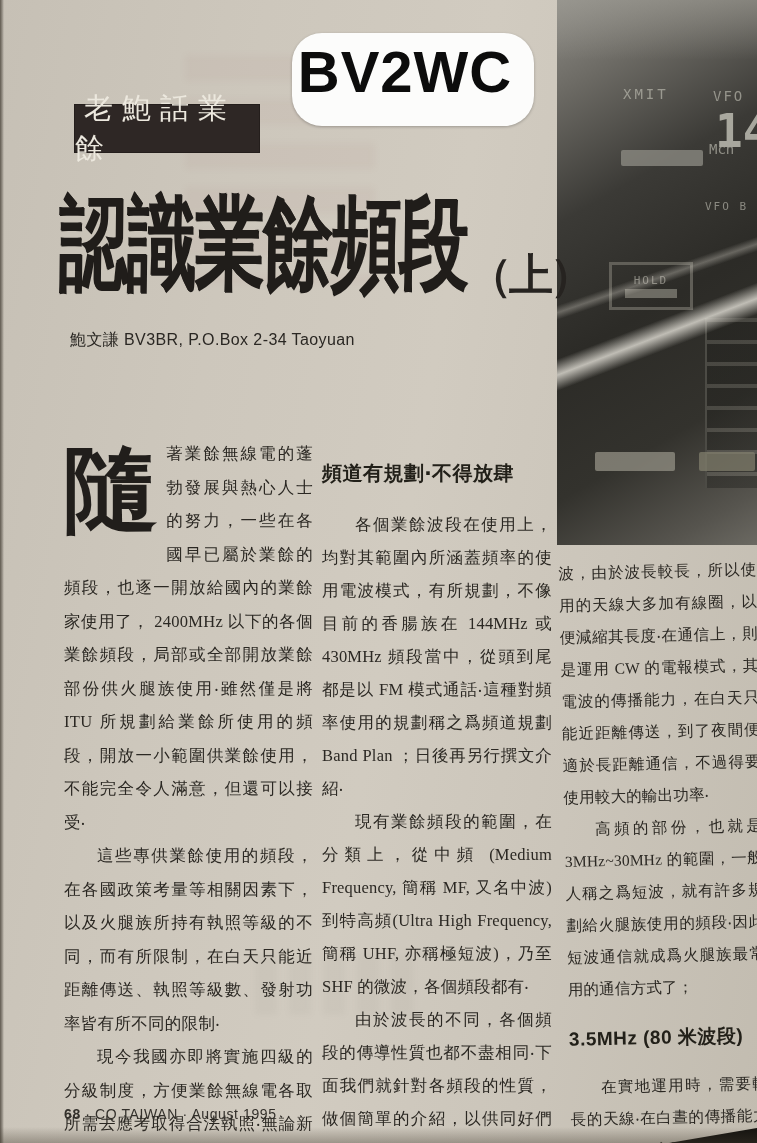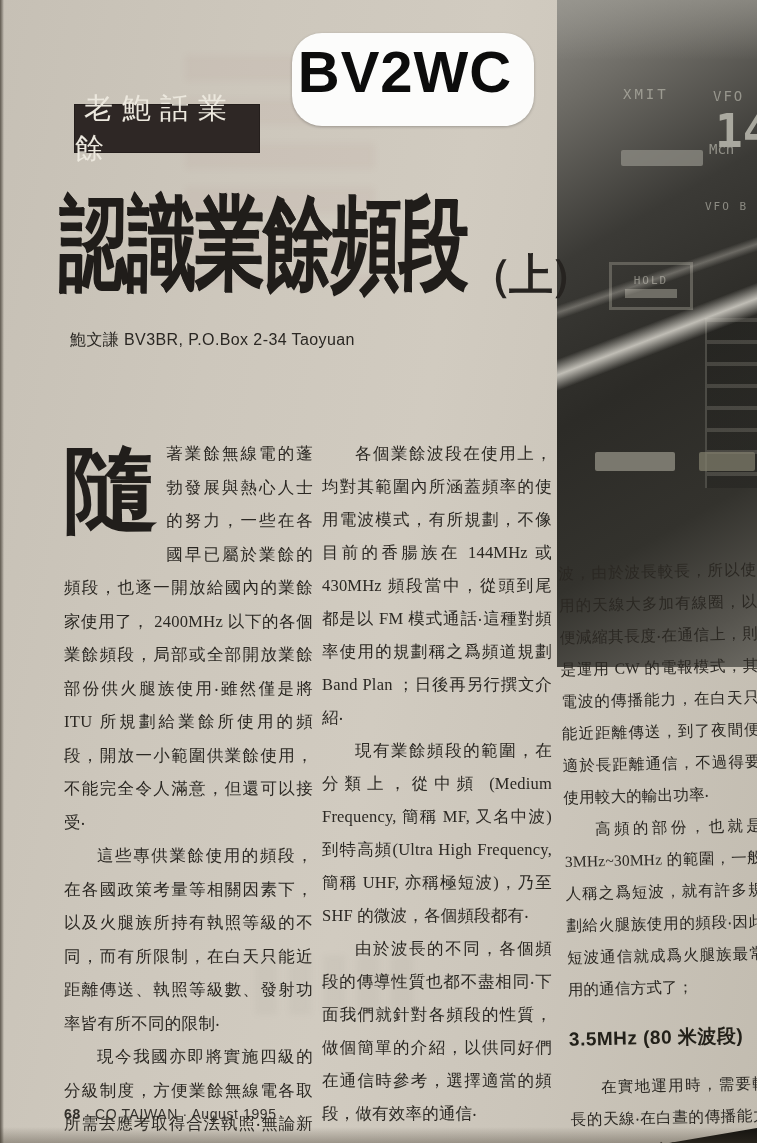--- a/index.html
+++ b/index.html
@@ -13,21 +13,21 @@
   .edge-left{position:absolute;left:0;top:0;width:4px;height:100%;
         background:linear-gradient(to right,#5f594f,#9a948a 60%,rgba(154,148,138,0));}
   
   .ghost{position:absolute;opacity:.10;filter:blur(3px);pointer-events:none;}
   .g1{left:185px;top:55px;width:190px;height:230px;
       background:repeating-linear-gradient(to bottom,rgba(150,100,95,.55) 0 26px,rgba(150,100,95,0) 26px 44px);}
   .g2{left:255px;top:955px;width:170px;height:60px;
       background:repeating-linear-gradient(to right,rgba(110,105,95,.5) 0 22px,rgba(110,105,95,0) 22px 34px);}
 
   
-  .photo{position:absolute;left:557px;top:0;width:200px;height:667px;overflow:hidden;
+  .photo{position:absolute;left:557px;top:0;width:200px;height:545px;overflow:hidden;
          background:linear-gradient(150deg,#8e8c86 0%,#6d6b65 14%,#3b3a36 34%,#2c2b27 55%,#33322d 76%,#56544e 92%,#6b6962 100%);
          color:#a8a79d;font-family:"DejaVu Sans Mono",monospace;}
   .photo .streak{position:absolute;left:-60px;top:318px;width:340px;height:30px;
          background:linear-gradient(to bottom,rgba(226,223,214,0),rgba(228,225,216,.8),rgba(226,223,214,0));
          transform:rotate(-21deg);}
   .photo .streak2{position:absolute;left:-40px;top:268px;width:300px;height:14px;
          background:linear-gradient(to bottom,rgba(210,206,196,0),rgba(214,210,200,.35),rgba(210,206,196,0));
          transform:rotate(-19deg);}
   .ph-xmit{position:absolute;left:66px;top:86px;font-size:14px;letter-spacing:3px;opacity:.85;}
   .ph-vfo{position:absolute;left:156px;top:88px;font-size:14px;letter-spacing:2px;opacity:.8;}
@@ -131,20 +131,21 @@
   <div class="byline">鮑文謙 BV3BR, P.O.Box 2-34 Taoyuan</div>
 
   <div class="col col1">
     <p class="first"><span class="dropcap">隨</span><span>著業餘無線電的蓬勃發展與熱心人士的努力，一些在各國早已屬於業餘的頻段，也逐一開放給國內的業餘家使用了， 2400MHz 以下的各個業餘頻段，局部或全部開放業餘部份供火腿族使用‧雖然僅是將 ITU 所規劃給業餘所使用的頻段，開放一小範圍供業餘使用，不能完全令人滿意，但還可以接受‧</span></p>
     <p class="indent">這些專供業餘使用的頻段，在各國政策考量等相關因素下，以及火腿族所持有執照等級的不同，而有所限制，在白天只能近距離傳送、執照等級數、發射功率皆有所不同的限制‧</p>
     <p class="indent">現今我國亦即將實施四級的分級制度，方便業餘無線電各取所需去應考取得合法執照‧無論新的規定如何，即使級數較低者，也應對業餘頻段有所了解‧</p>
 
   </div>
 
   <div class="col col2">
+    <h3>頻道有規劃‧不得放肆</h3>
     <p class="indent">各個業餘波段在使用上，均對其範圍內所涵蓋頻率的使用電波模式，有所規劃，不像目前的香腸族在 144MHz 或 430MHz 頻段當中，從頭到尾都是以 FM 模式通話‧這種對頻率使用的規劃稱之爲頻道規劃 Band Plan ；日後再另行撰文介紹‧</p>
     <p class="indent">現有業餘頻段的範圍，在分類上，從中頻 (Medium Frequency, 簡稱 MF, 又名中波) 到特高頻(Ultra High Frequency, 簡稱 UHF, 亦稱極短波)，乃至 SHF 的微波，各個頻段都有‧</p>
     <p class="indent">由於波長的不同，各個頻段的傳導性質也都不盡相同‧下面我們就針對各頻段的性質，做個簡單的介紹，以供同好們在通信時參考，選擇適當的頻段，做有效率的通信‧</p>
 
   </div>
 
   <div class="col col3">
     <p>波，由於波長較長，所以使用的天線大多加有線圈，以便減縮其長度‧在通信上，則是運用 CW 的電報模式，其電波的傳播能力，在白天只能近距離傳送，到了夜間便適於長距離通信，不過得要使用較大的輸出功率‧</p>
     <p class="indent">高頻的部份，也就是 3MHz~30MHz 的範圍，一般人稱之爲短波，就有許多規劃給火腿族使用的頻段‧因此短波通信就成爲火腿族最常用的通信方式了；</p>
     <h3>3.5MHz (80 米波段)</h3>

